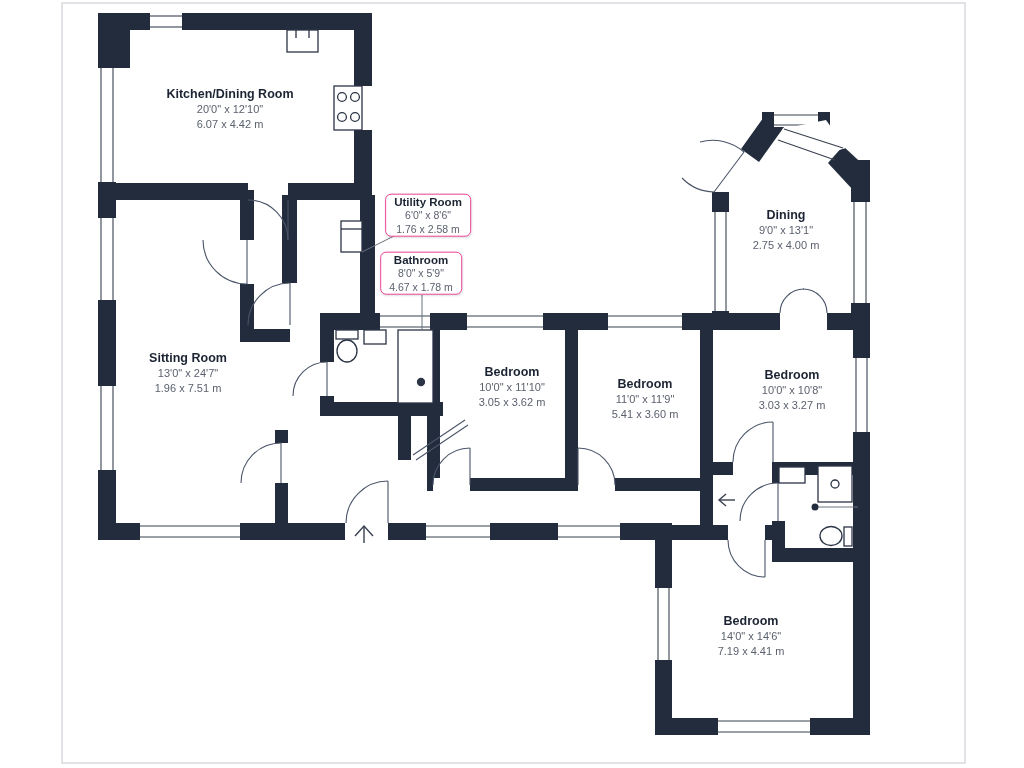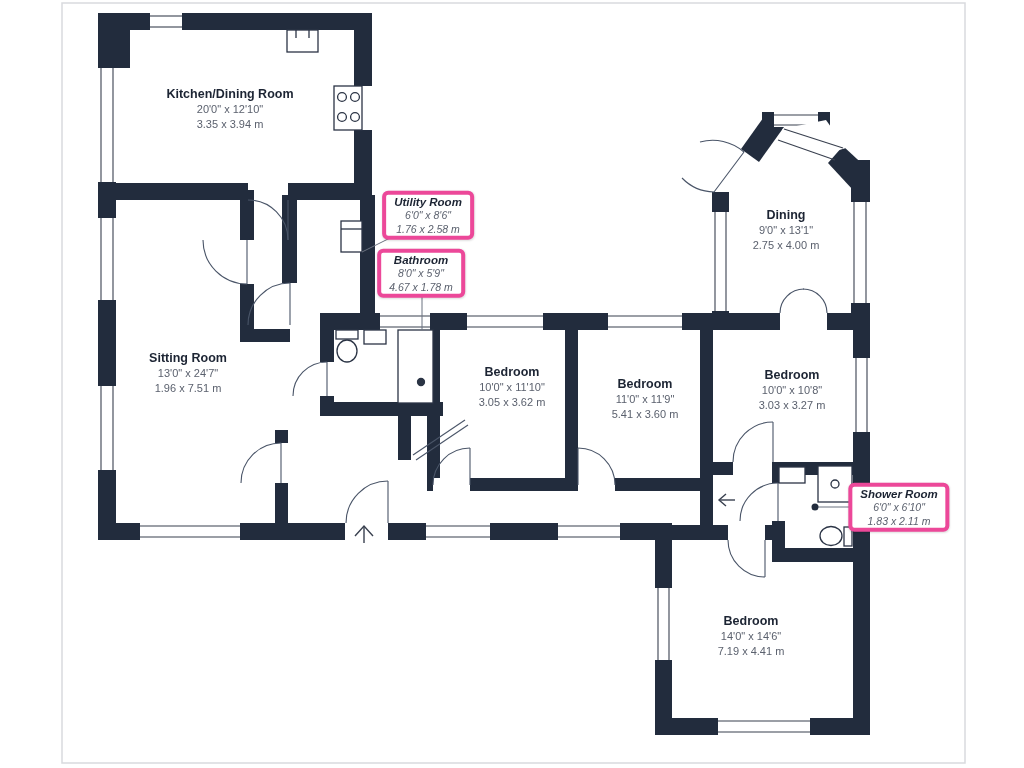--- a/index.html
+++ b/index.html
@@ -4,22 +4,22 @@
 <style>
   html,body{margin:0;padding:0;background:#ffffff;}
   #stage{position:relative;width:996px;height:768px;background:#ffffff;overflow:hidden;
          font-family:"Liberation Sans", sans-serif;}
   #plan-svg{position:absolute;left:0;top:0;}
   .room-label{position:absolute;transform:translate(-50%,-50%);text-align:center;line-height:1.3;
               white-space:nowrap;pointer-events:none;}
   .rl-name{font-size:12.5px;font-weight:bold;color:#1c2433;}
   .rl-dims{font-size:11px;color:#5b616e;}
   .callout{position:absolute;transform:translate(-50%,-50%);text-align:center;line-height:1.25;
-           white-space:nowrap;background:#ffffff;border:4px solid #ec4899;border-radius:6px;
-           padding:0 8px;box-shadow:0 1px 2px rgba(0,0,0,0.12);font-style:italic;}
+           white-space:nowrap;background:#ffffff;border:1px solid #ec4899;border-radius:6px;
+           padding:0 8px;box-shadow:0 1px 2px rgba(0,0,0,0.12);}
   .callout .rl-name{font-size:11.5px;}
   .callout .rl-dims{font-size:10.5px;}
 </style>
 </head>
 <body>
 
 <div id="stage">
 
 <svg id="plan-svg" width="1024" height="768" viewBox="0 0 1024 768">
 
@@ -313,21 +313,21 @@
     <line x1="394" y1="236" x2="362" y2="252"></line>
     <line x1="422" y1="295" x2="422" y2="330"></line>
     <line x1="816" y1="507" x2="858" y2="507"></line>
     <circle cx="815" cy="507" r="3.5" fill="#222c3d" stroke="none"></circle>
   </g>
 </svg>
 
   <div class="room-label" style="left:230px;top:108px">
     <div class="rl-name">Kitchen/Dining Room</div>
     <div class="rl-dims">20'0" x 12'10"</div>
-    <div class="rl-dims">3.35 x 3.94 m</div>
+    <div class="rl-dims">6.07 x 4.42 m</div>
   </div>
 
   <div class="room-label" style="left:188px;top:372px">
     <div class="rl-name">Sitting Room</div>
     <div class="rl-dims">13'0" x 24'7"</div>
     <div class="rl-dims">1.96 x 7.51 m</div>
   </div>
 
   <div class="room-label" style="left:512px;top:386px">
     <div class="rl-name">Bedroom</div>
@@ -364,19 +364,14 @@
     <div class="rl-dims">6'0" x 8'6"</div>
     <div class="rl-dims">1.76 x 2.58 m</div>
   </div>
 
   <div class="callout" style="left:421px;top:273px">
     <div class="rl-name">Bathroom</div>
     <div class="rl-dims">8'0" x 5'9"</div>
     <div class="rl-dims">4.67 x 1.78 m</div>
   </div>
 
-  <div class="callout" style="left:899px;top:507px">
-    <div class="rl-name">Shower Room</div>
-    <div class="rl-dims">6'0" x 6'10"</div>
-    <div class="rl-dims">1.83 x 2.11 m</div>
-  </div>
 
 </div>
 
 </body></html>

